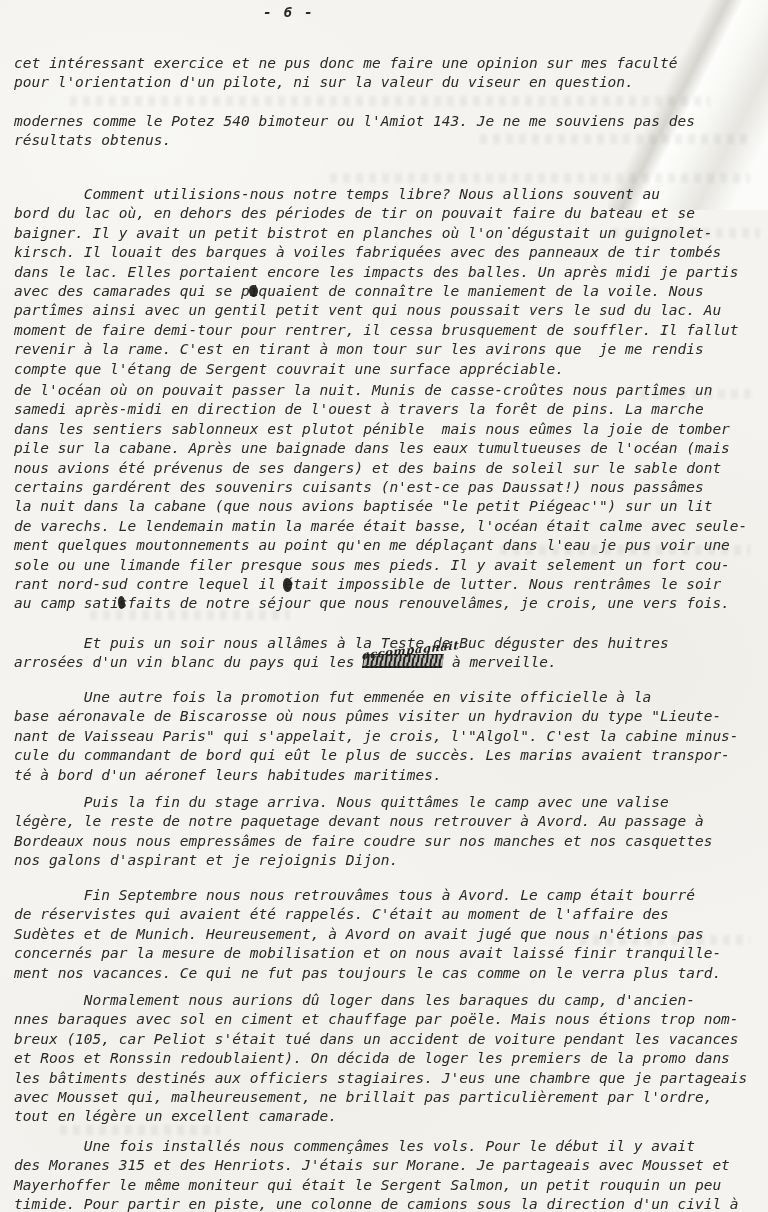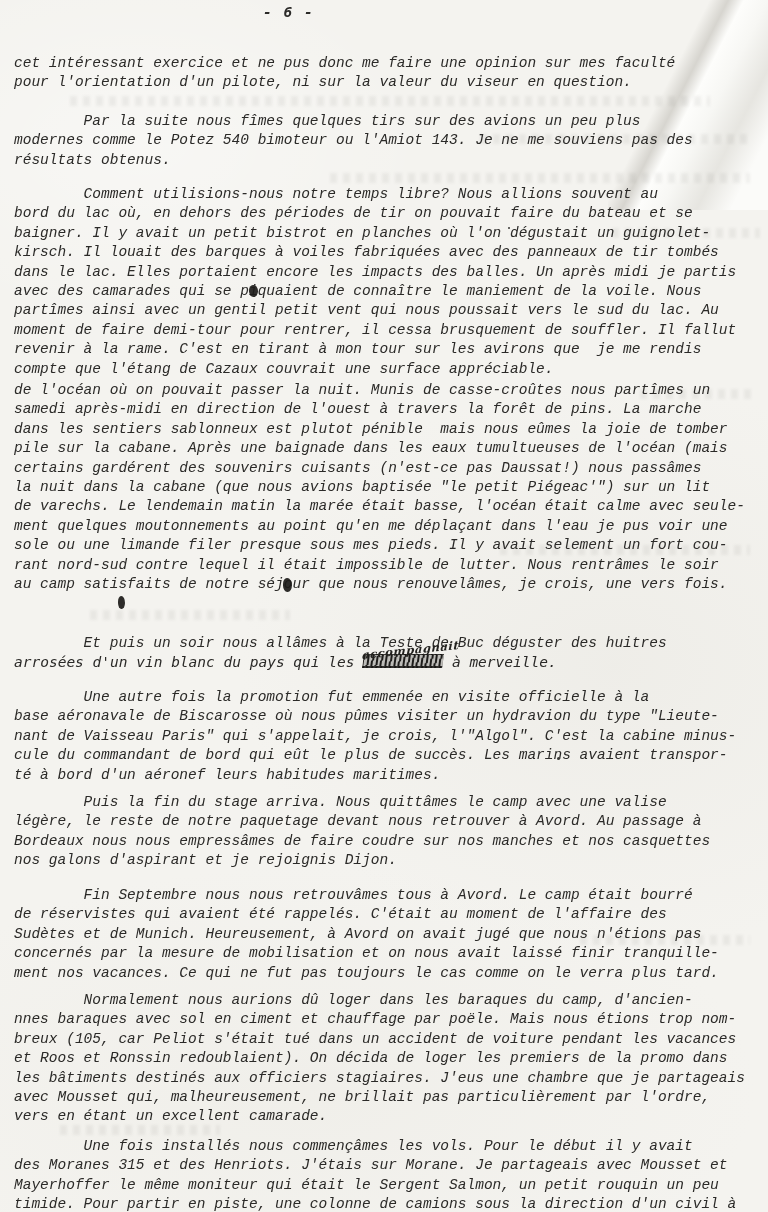--- a/index.html
+++ b/index.html
@@ -25,21 +25,20 @@
     font-size:14.5px;letter-spacing:1.5px;
     font-weight:bold;
   }
   .para{position:absolute;left:0;width:768px;}
   .line{
     white-space:pre;
     padding-left:14px;
     font-size:14.5px;
     line-height:19.4px;
     letter-spacing:0;
-    font-family:Liberation Mono, monospace;
   }
   
   .corr-line{
     position:absolute;left:0;top:653px;width:768px;
     white-space:pre;padding-left:14px;font-size:14.5px;line-height:19.4px;
   }
   .scribble{
     display:inline-block;position:relative;
     width:80px;height:11px;vertical-align:-1px;
     background:
@@ -88,41 +87,41 @@
 
   <div class="corner-fold"></div>
 
   <div class="pageno">- 6 -</div>
 
   <div class="para" style="top:54px">
       <div class="line">cet intéressant exercice et ne pus donc me faire une opinion sur mes faculté</div>
       <div class="line">pour l'orientation d'un pilote, ni sur la valeur du viseur en question.</div>
     </div>
   <div class="para" style="top:112px">
-      <div class="line">        Par la suite nous fîmes quelques tirs sur des avions un peu plus</div>
       <div class="line">modernes comme le Potez 540 bimoteur ou l'Amiot 143. Je ne me souviens pas des</div>
       <div class="line">résultats obtenus.</div>
     </div>
   <div class="para" style="top:185px">
       <div class="line">        Comment utilisions-nous notre temps libre? Nous allions souvent au</div>
       <div class="line">bord du lac où, en dehors des périodes de tir on pouvait faire du bateau et se</div>
       <div class="line">baigner. Il y avait un petit bistrot en planches où l'on dégustait un guignolet-</div>
       <div class="line">kirsch. Il louait des barques à voiles fabriquées avec des panneaux de tir tombés</div>
       <div class="line">dans le lac. Elles portaient encore les impacts des balles. Un après midi je partis</div>
       <div class="line">avec des camarades qui se piquaient de connaître le maniement de la voile. Nous</div>
       <div class="line">partîmes ainsi avec un gentil petit vent qui nous poussait vers le sud du lac. Au</div>
       <div class="line">moment de faire demi-tour pour rentrer, il cessa brusquement de souffler. Il fallut</div>
       <div class="line">revenir à la rame. C'est en tirant à mon tour sur les avirons que  je me rendis</div>
-      <div class="line">compte que l'étang de Cazaux couvrait une surface appréciable.</div>
+      <div class="line">compte que l'étang de Sergent couvrait une surface appréciable.</div>
     </div>
   <div class="para" style="top:381px">
       <div class="line">de l'océan où on pouvait passer la nuit. Munis de casse-croûtes nous partîmes un</div>
       <div class="line">samedi après-midi en direction de l'ouest à travers la forêt de pins. La marche</div>
       <div class="line">dans les sentiers sablonneux est plutot pénible  mais nous eûmes la joie de tomber</div>
       <div class="line">pile sur la cabane. Après une baignade dans les eaux tumultueuses de l'océan (mais</div>
+      <div class="line">nous avions été prévenus de ses dangers) et des bains de soleil sur le sable dont</div>
       <div class="line">certains gardérent des souvenirs cuisants (n'est-ce pas Daussat!) nous passâmes</div>
       <div class="line">la nuit dans la cabane (que nous avions baptisée "le petit Piégeac'") sur un lit</div>
       <div class="line">de varechs. Le lendemain matin la marée était basse, l'océan était calme avec seule-</div>
       <div class="line">ment quelques moutonnements au point qu'en me déplaçant dans l'eau je pus voir une</div>
       <div class="line">sole ou une limande filer presque sous mes pieds. Il y avait selement un fort cou-</div>
       <div class="line">rant nord-sud contre lequel il était impossible de lutter. Nous rentrâmes le soir</div>
       <div class="line">au camp satisfaits de notre séjour que nous renouvelâmes, je crois, une vers fois.</div>
     </div>
   <div class="para" style="top:634px">
       <div class="line">        Et puis un soir nous allâmes à la Teste de Buc déguster des huitres</div>
@@ -147,21 +146,21 @@
       <div class="line">concernés par la mesure de mobilisation et on nous avait laissé finir tranquille-</div>
       <div class="line">ment nos vacances. Ce qui ne fut pas toujours le cas comme on le verra plus tard.</div>
     </div>
   <div class="para" style="top:991px">
       <div class="line">        Normalement nous aurions dû loger dans les baraques du camp, d'ancien-</div>
       <div class="line">nnes baraques avec sol en ciment et chauffage par poële. Mais nous étions trop nom-</div>
       <div class="line">breux (105, car Peliot s'était tué dans un accident de voiture pendant les vacances</div>
       <div class="line">et Roos et Ronssin redoublaient). On décida de loger les premiers de la promo dans</div>
       <div class="line">les bâtiments destinés aux officiers stagiaires. J'eus une chambre que je partageais</div>
       <div class="line">avec Mousset qui, malheureusement, ne brillait pas particulièrement par l'ordre,</div>
-      <div class="line">vers en étant un excellent camarade.</div>
+      <div class="line">tout en légère un excellent camarade.</div>
     </div>
   <div class="para" style="top:1137px">
       <div class="line">        Une fois installés nous commençâmes les vols. Pour le début il y avait</div>
       <div class="line">des Moranes 315 et des Henriots. J'étais sur Morane. Je partageais avec Mousset et</div>
       <div class="line">Mayerhoffer le même moniteur qui était le Sergent Salmon, un petit rouquin un peu</div>
       <div class="line">timide. Pour partir en piste, une colonne de camions sous la direction d'un civil à</div>
     </div>
 
   <div class="corr-line"><span>arrosées d'un vin blanc du pays qui les </span><span class="scribble"><span class="handwritten">accompagnait</span></span><span> à merveille.</span></div>
 

